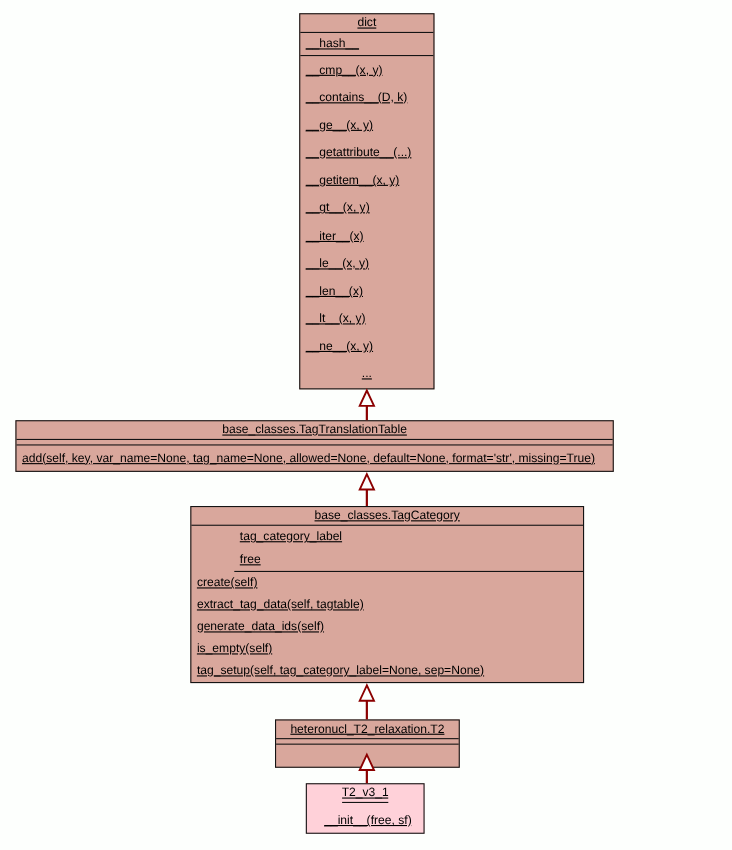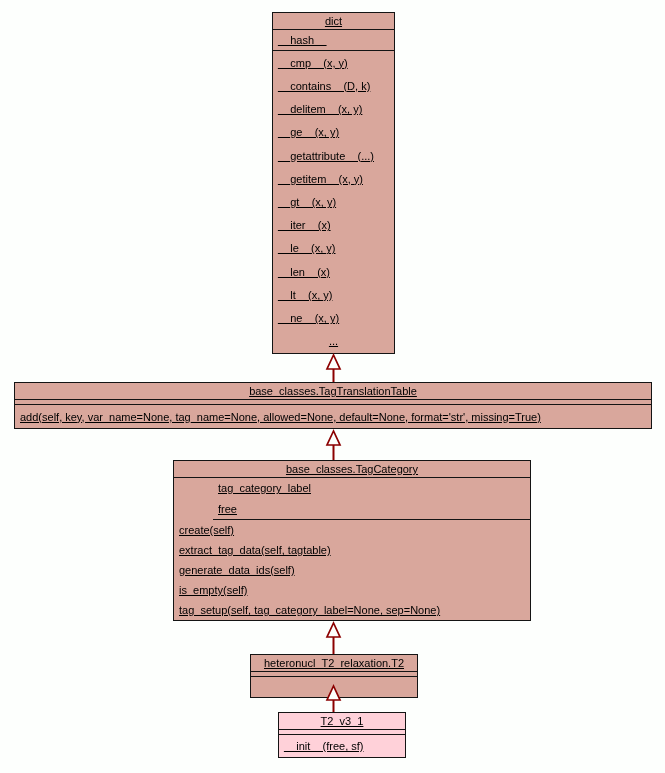--- a/index.html
+++ b/index.html
@@ -52,35 +52,34 @@
 <div class="canvas">
 
   <div class="uml" style="left:272px;top:12px;width:123px;height:342px;">
     <div class="title">dict</div>
     <div class="sec" style="flex:0 0 21px;">
       <div class="row">__hash__</div>
     </div>
     <div class="sec grow last">
       <div class="row">__cmp__(x, y)</div>
       <div class="row">__contains__(D, k)</div>
-      <div class="row">__delitem__(x, y)</div>
       <div class="row">__ge__(x, y)</div>
       <div class="row">__getattribute__(...)</div>
       <div class="row">__getitem__(x, y)</div>
       <div class="row">__gt__(x, y)</div>
       <div class="row">__iter__(x)</div>
       <div class="row">__le__(x, y)</div>
       <div class="row">__len__(x)</div>
       <div class="row">__lt__(x, y)</div>
       <div class="row">__ne__(x, y)</div>
       <div class="row c">...</div>
     </div>
   </div>
 
-  <div class="uml" style="left:14px;top:382px;width:638px;height:47px;">
+  <div class="uml" style="left:14px;top:382px;width:544px;height:47px;">
     <div class="title">base_classes.TagTranslationTable</div>
     <div class="sec" style="flex:0 0 5px;"></div>
     <div class="sec grow last">
       <div class="row">add(self, key, var_name=None, tag_name=None, allowed=None, default=None, format='str', missing=True)</div>
     </div>
   </div>
 
   <div class="uml" style="left:173px;top:460px;width:358px;height:161px;">
     <div class="title">base_classes.TagCategory</div>
     <div class="sec" style="flex:0 0 42px;margin-left:39px;">
@@ -95,21 +94,21 @@
       <div class="row">tag_setup(self, tag_category_label=None, sep=None)</div>
     </div>
   </div>
 
   <div class="uml" style="left:250px;top:654px;width:168px;height:44px;">
     <div class="title">heteronucl_T2_relaxation.T2</div>
     <div class="sec" style="flex:0 0 5px;"></div>
     <div class="sec grow last"></div>
   </div>
 
-  <div class="uml hl" style="left:278px;top:712px;width:128px;height:46px;">
+  <div class="uml hl" style="left:278px;top:712px;width:108px;height:46px;align-items:center;">
     <div class="title">T2_v3_1</div>
     <div class="sec" style="flex:0 0 5px;"></div>
     <div class="sec grow last">
       <div class="row">__init__(free, sf)</div>
     </div>
   </div>
 
   <svg class="edges" width="665" height="773" viewBox="0 0 665 773">
 
     <g>

